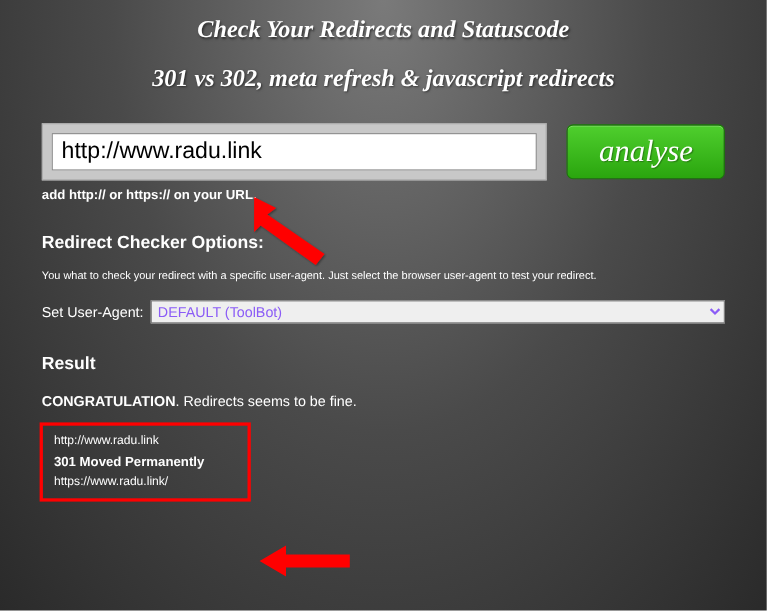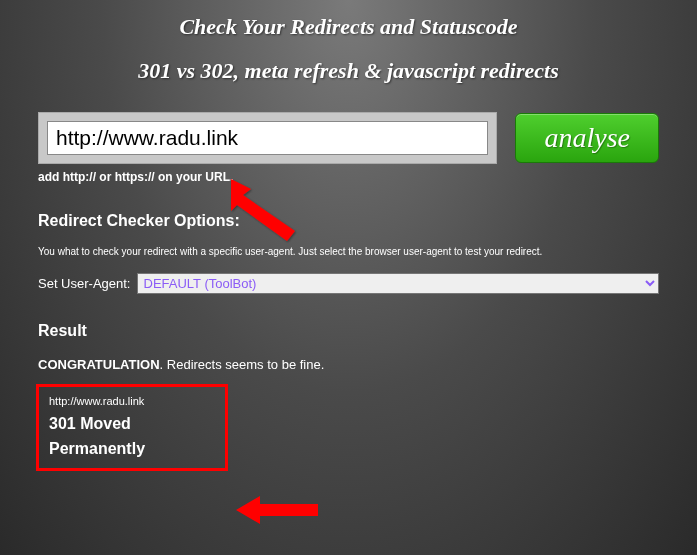--- a/index.html
+++ b/index.html
@@ -113,21 +113,21 @@
     .result-box {
       margin: 12px 0 0 36px;
       border: 3px solid #ff0000;
       padding: 6px 10px 6px 10px;
       width: 192px;
       font-size: 11px;
       line-height: 1.6;
     }
     .result-box .bold {
       font-weight: bold;
-      font-size: 16px;
+      font-size: 12px;
     }
     .arrow {
       position: absolute;
       pointer-events: none;
     }
   </style>
 </head>
 <body>
 
 <h1 class="title">Check Your Redirects and Statuscode</h1>
@@ -154,20 +154,21 @@
 
 <div class="result-title">Result</div>
 
 <div class="result-msg">
   <b>CONGRATULATION</b><span>. Redirects seems to be fine.</span>
 </div>
 
 <div class="result-box">
   <div>http://www.radu.link</div>
   <div class="bold">301 Moved Permanently</div>
+  <div>https://www.radu.link/</div>
 </div>
 
 <svg class="arrow" style="left:225px; top:175px;" width="90" height="70" viewBox="0 0 90 70">
   <defs>
     <filter id="ds1">
         <feDropShadow dx="1" dy="1" stdDeviation="1" flood-opacity="0.4"></feDropShadow>
       </filter>
   </defs>
   <g fill="#ff0000" filter="url(#ds1)">
     <polygon points="6,4 26,14 18,20 70,56 62,66 12,30 6,36"></polygon>

